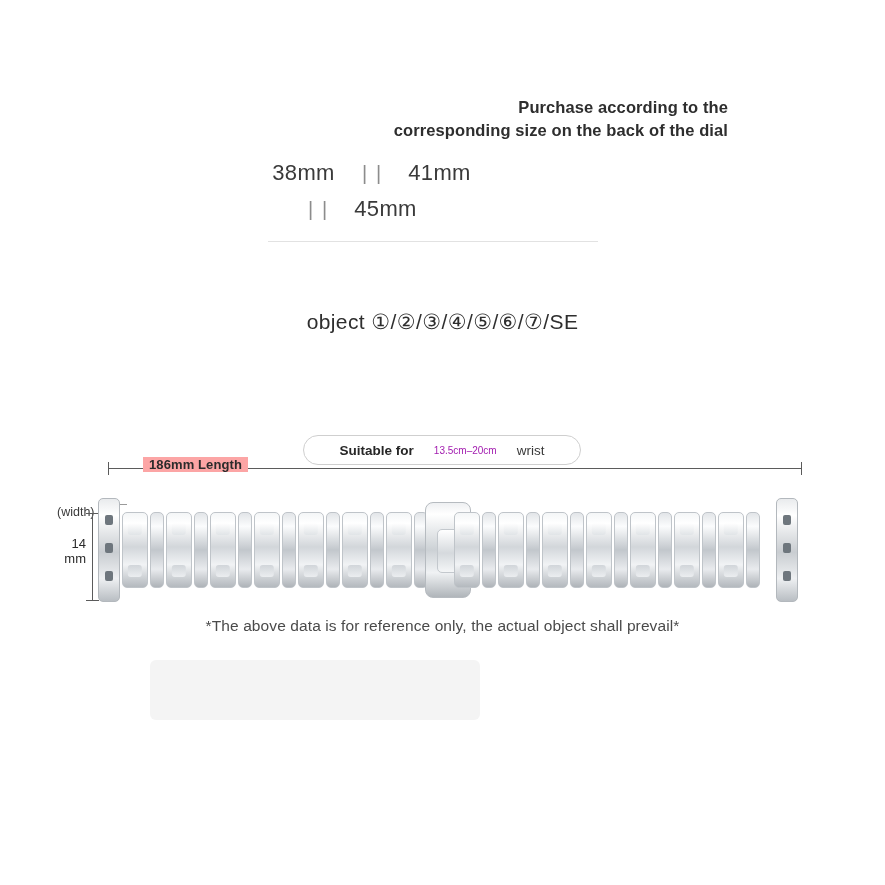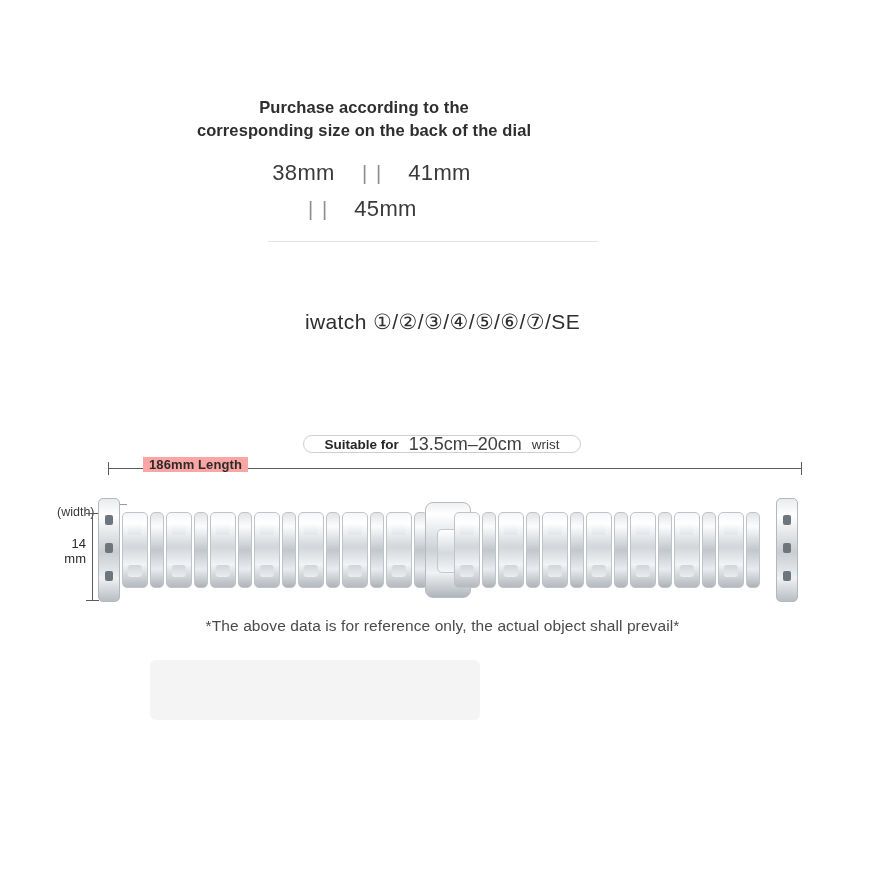--- a/index.html
+++ b/index.html
@@ -21,21 +21,21 @@
     width: 885px;
     height: 885px;
   }
 
   
   .header {
     position: absolute;
     top: 96px;
     left: 0;
     width: 728px;
-    text-align: center;
+    text-align: right;
   }
   .header-line {
     font-size: 16.5px;
     font-weight: bold;
     letter-spacing: 0.1px;
     line-height: 23px;
     color: #2e2e2e;
   }
 
   .sizes {
@@ -97,38 +97,38 @@
     color: #2e2e2e;
     letter-spacing: 0.4px;
   }
 
   
   .pill {
     position: absolute;
     top: 435px;
     left: 303px;
     width: 278px;
-    height: 18px;
+    height: 30px;
     border: 1px solid #cfcfcf;
     border-radius: 16px;
     background: #ffffff;
     display: flex;
     align-items: center;
     justify-content: center;
-    gap: 10px;
+    gap: 20px;
     box-sizing: border-box;
   }
   .pill-strong {
     font-size: 13.5px;
     font-weight: bold;
     color: #262626;
   }
   .pill-range {
-    font-size: 18px;
-    color: #404040;
+    font-size: 10px;
+    color: #a21caf;
   }
   .pill-unit {
     font-size: 13.5px;
     color: #3a3a3a;
   }
 
   
   .dim-h {
     position: absolute;
     top: 468px;
@@ -343,21 +343,21 @@
     </div>
     <div class="size-row">
       <span class="size-sep">|</span>
       <span class="size-sep">|</span>
       <span class="size-cell">45mm</span>
     </div>
   </div>
 
   <div class="divider"></div>
 
-  <div class="iwatch">iwatch ①/②/③/④/⑤/⑥/⑦/SE</div>
+  <div class="iwatch">object ①/②/③/④/⑤/⑥/⑦/SE</div>
 
   <div class="pill">
     <span class="pill-strong">Suitable for</span>
     <span class="pill-range">13.5cm–20cm</span>
     <span class="pill-unit">wrist</span>
   </div>
 
   <div class="dim-h">
     <div class="cap left"></div>
     <div class="cap right"></div>

